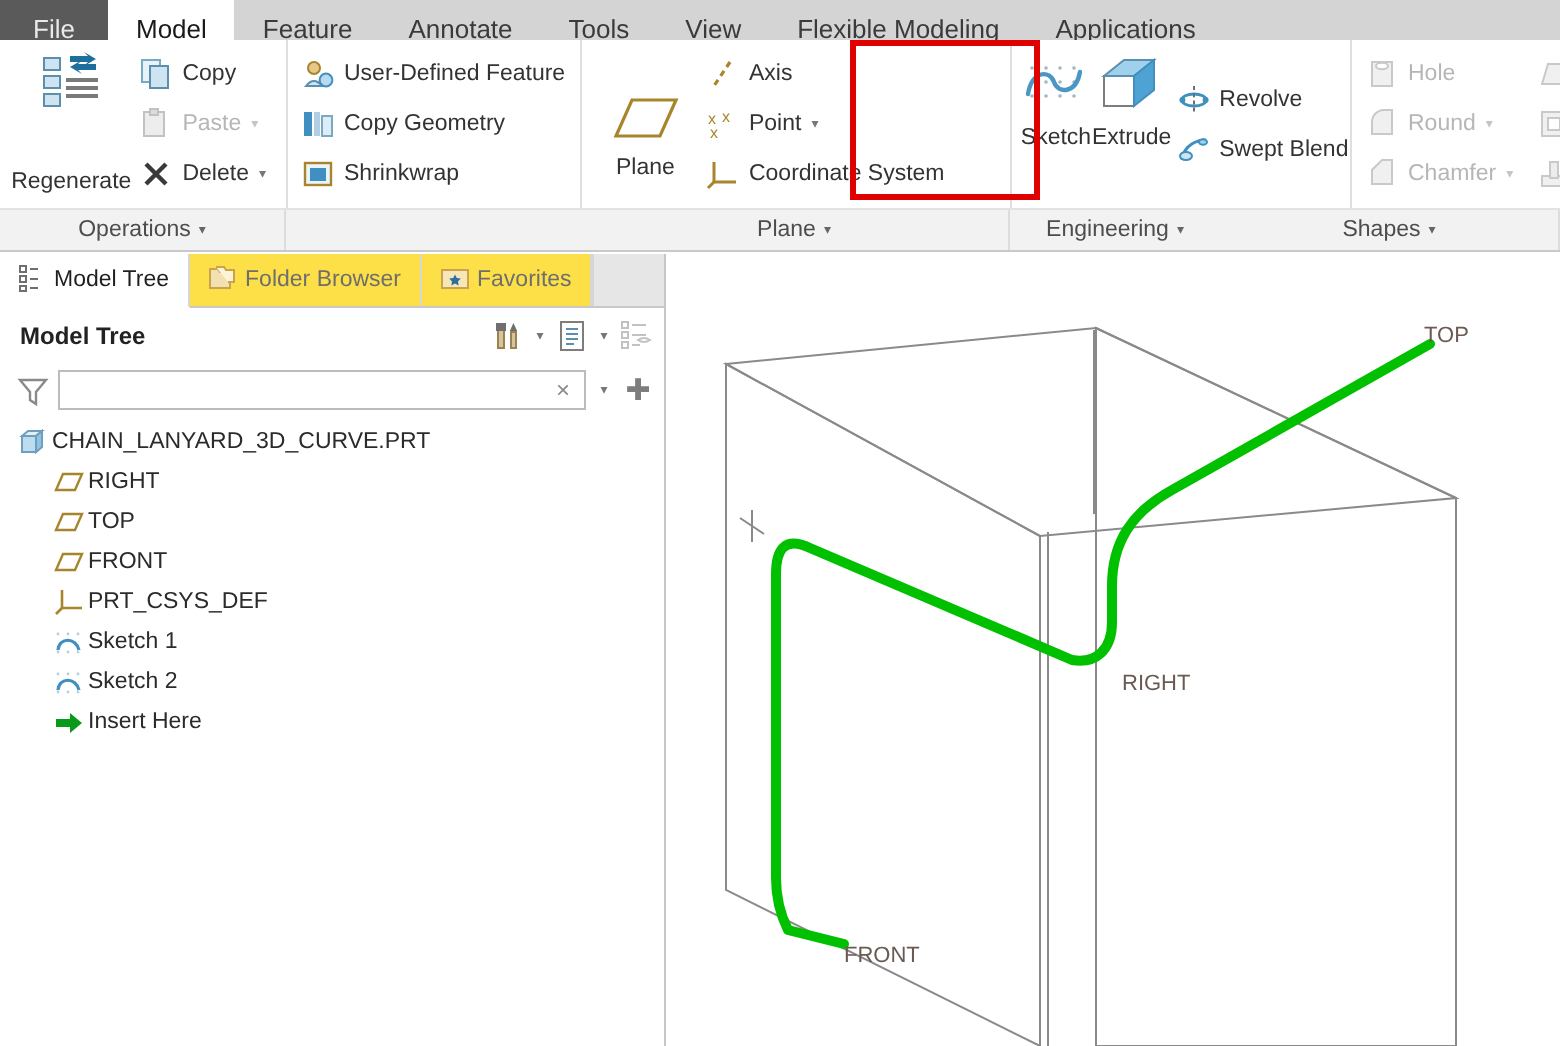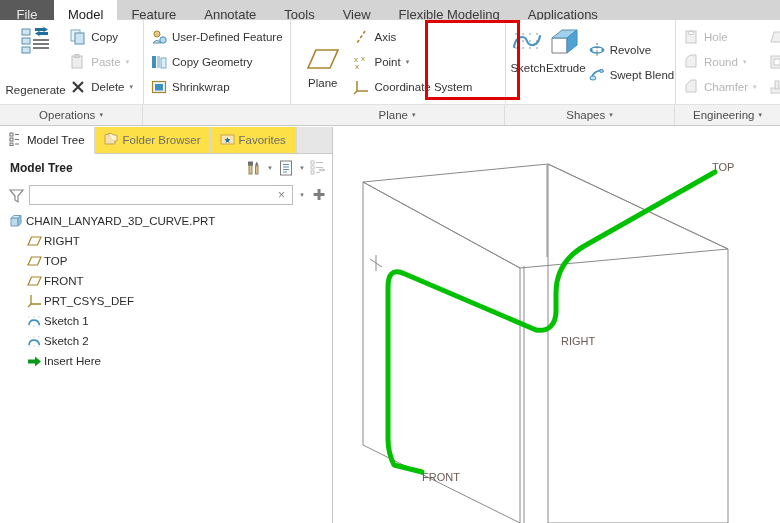--- a/index.html
+++ b/index.html
@@ -385,26 +385,26 @@
       <span class="caret">▾</span>
     </div>
     <div class="glab" style="width:147px;margin-top:41px;">
       <span>Get Data</span>
       <span class="caret">▾</span>
     </div>
     <div class="glab" style="width:215px;">
       <span>Plane</span>
       <span class="caret">▾</span>
     </div>
+    <div class="glab" style="flex:1;border-right:0;">
+      <span>Engineering</span>
+      <span class="caret">▾</span>
+    </div>
     <div class="glab" style="width:170px;">
       <span>Shapes</span>
-      <span class="caret">▾</span>
-    </div>
-    <div class="glab" style="flex:1;border-right:0;">
-      <span>Engineering</span>
       <span class="caret">▾</span>
     </div>
   </div>
 
   <div class="leftpanel">
 
     <div class="navtabs">
       <div class="navtab active">
         <span>
           <svg width="14" height="14" viewBox="0 0 14 14">

